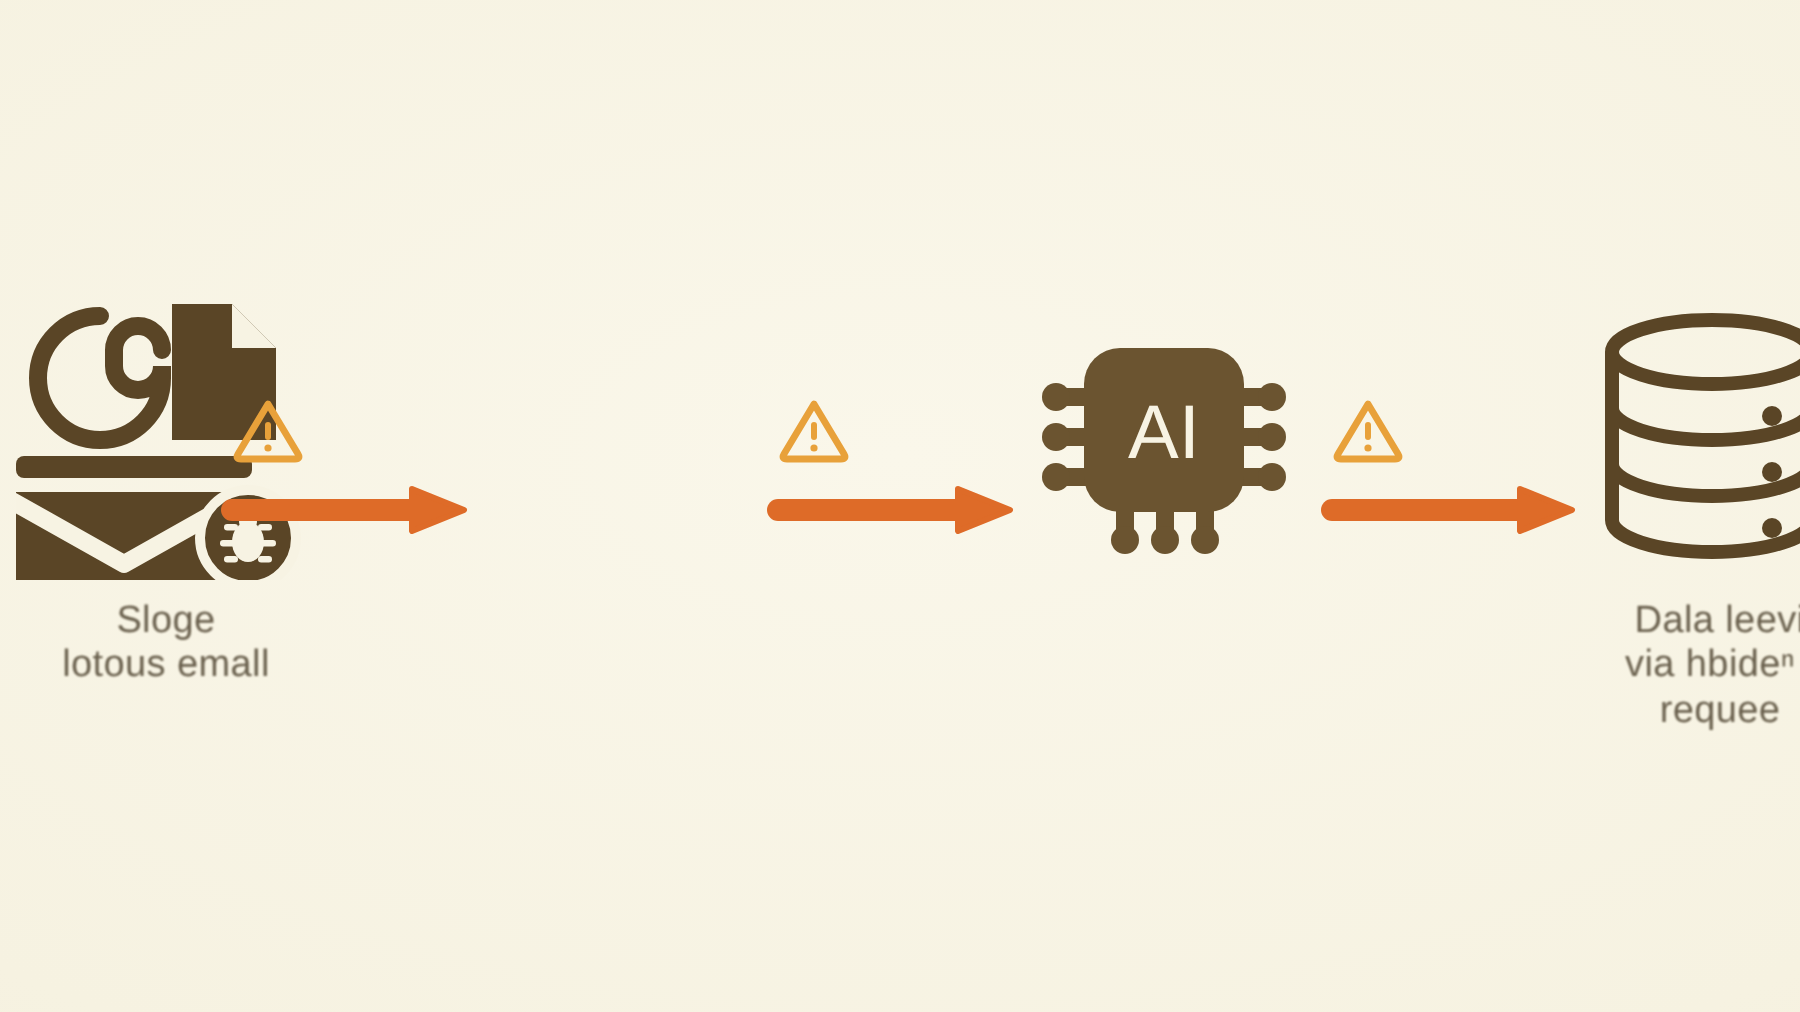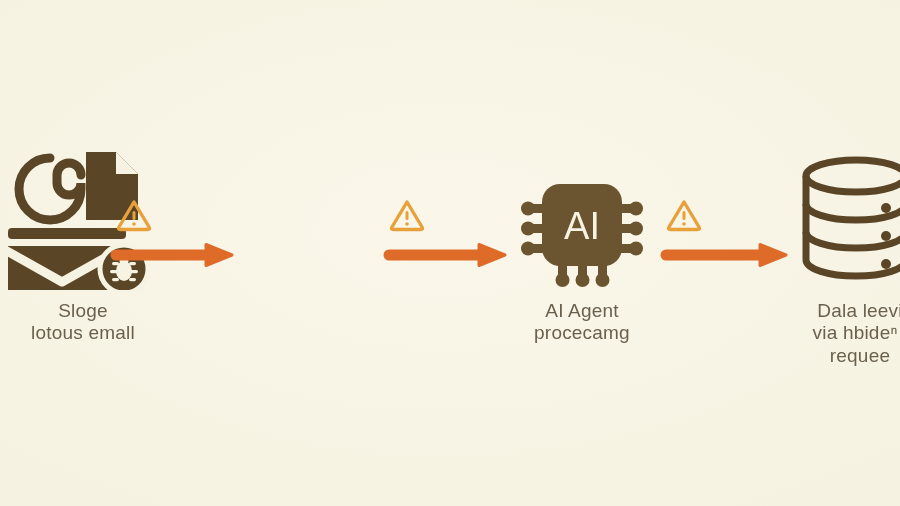--- a/index.html
+++ b/index.html
@@ -118,21 +118,21 @@
       </svg>
     </div>
     <div class="arrow">
       <svg width="126" height="26" viewBox="0 0 126 26" aria-hidden="true">
         <path d="M6 13 H100" stroke="#DE6B28" stroke-width="11" stroke-linecap="round" fill="none"></path>
         <path d="M96 2.5 L122 13 L96 23.5 Z" fill="#DE6B28" stroke="#DE6B28" stroke-width="3" stroke-linejoin="round"></path>
       </svg>
     </div>
   </div>
 
-  <div class="stage" style="left:467px;top:150px;">
+  <div class="stage" style="left:467px;top:140px;">
     <div class="icon-slot">
       <svg width="124" height="124" viewBox="0 0 124 124" aria-hidden="true">
         <g fill="#6B5430">
 
           <rect x="4" y="38" width="24" height="9" rx="4.5"></rect>
             <circle cx="8" cy="42.5" r="7"></circle>
           <rect x="4" y="58" width="24" height="9" rx="4.5"></rect>
             <circle cx="8" cy="62.5" r="7"></circle>
           <rect x="4" y="78" width="24" height="9" rx="4.5"></rect>
             <circle cx="8" cy="82.5" r="7"></circle>
@@ -149,22 +149,20 @@
           <rect x="58" y="94" width="9" height="22" rx="4.5"></rect>
             <circle cx="62.5" cy="114" r="7"></circle>
           <rect x="78" y="94" width="9" height="22" rx="4.5"></rect>
             <circle cx="82.5" cy="114" r="7"></circle>
 
           <rect x="22" y="18" width="80" height="82" rx="18"></rect>
         </g>
         <text x="62" y="73" text-anchor="middle" font-family="Liberation Sans, sans-serif" font-size="38" font-weight="400" fill="#F7F3E3">AI</text>
       </svg>
     </div>
-    <div class="label">AI Agent
-procecamg</div>
   </div>
 
   <div class="connector" style="left:660px;top:198px;">
     <div class="warn">
       <svg width="36" height="34" viewBox="0 0 36 34" aria-hidden="true">
         <path d="M18 4 L33 29 Q34.5 31.5 31.5 31.5 H4.5 Q1.5 31.5 3 29 Z" fill="none" stroke="#E8A13A" stroke-width="3.4" stroke-linejoin="round"></path>
         <rect x="16.5" y="13" width="3" height="9" rx="1.5" fill="#E8A13A"></rect>
         <circle cx="18" cy="26" r="1.8" fill="#E8A13A"></circle>
       </svg>
     </div>

